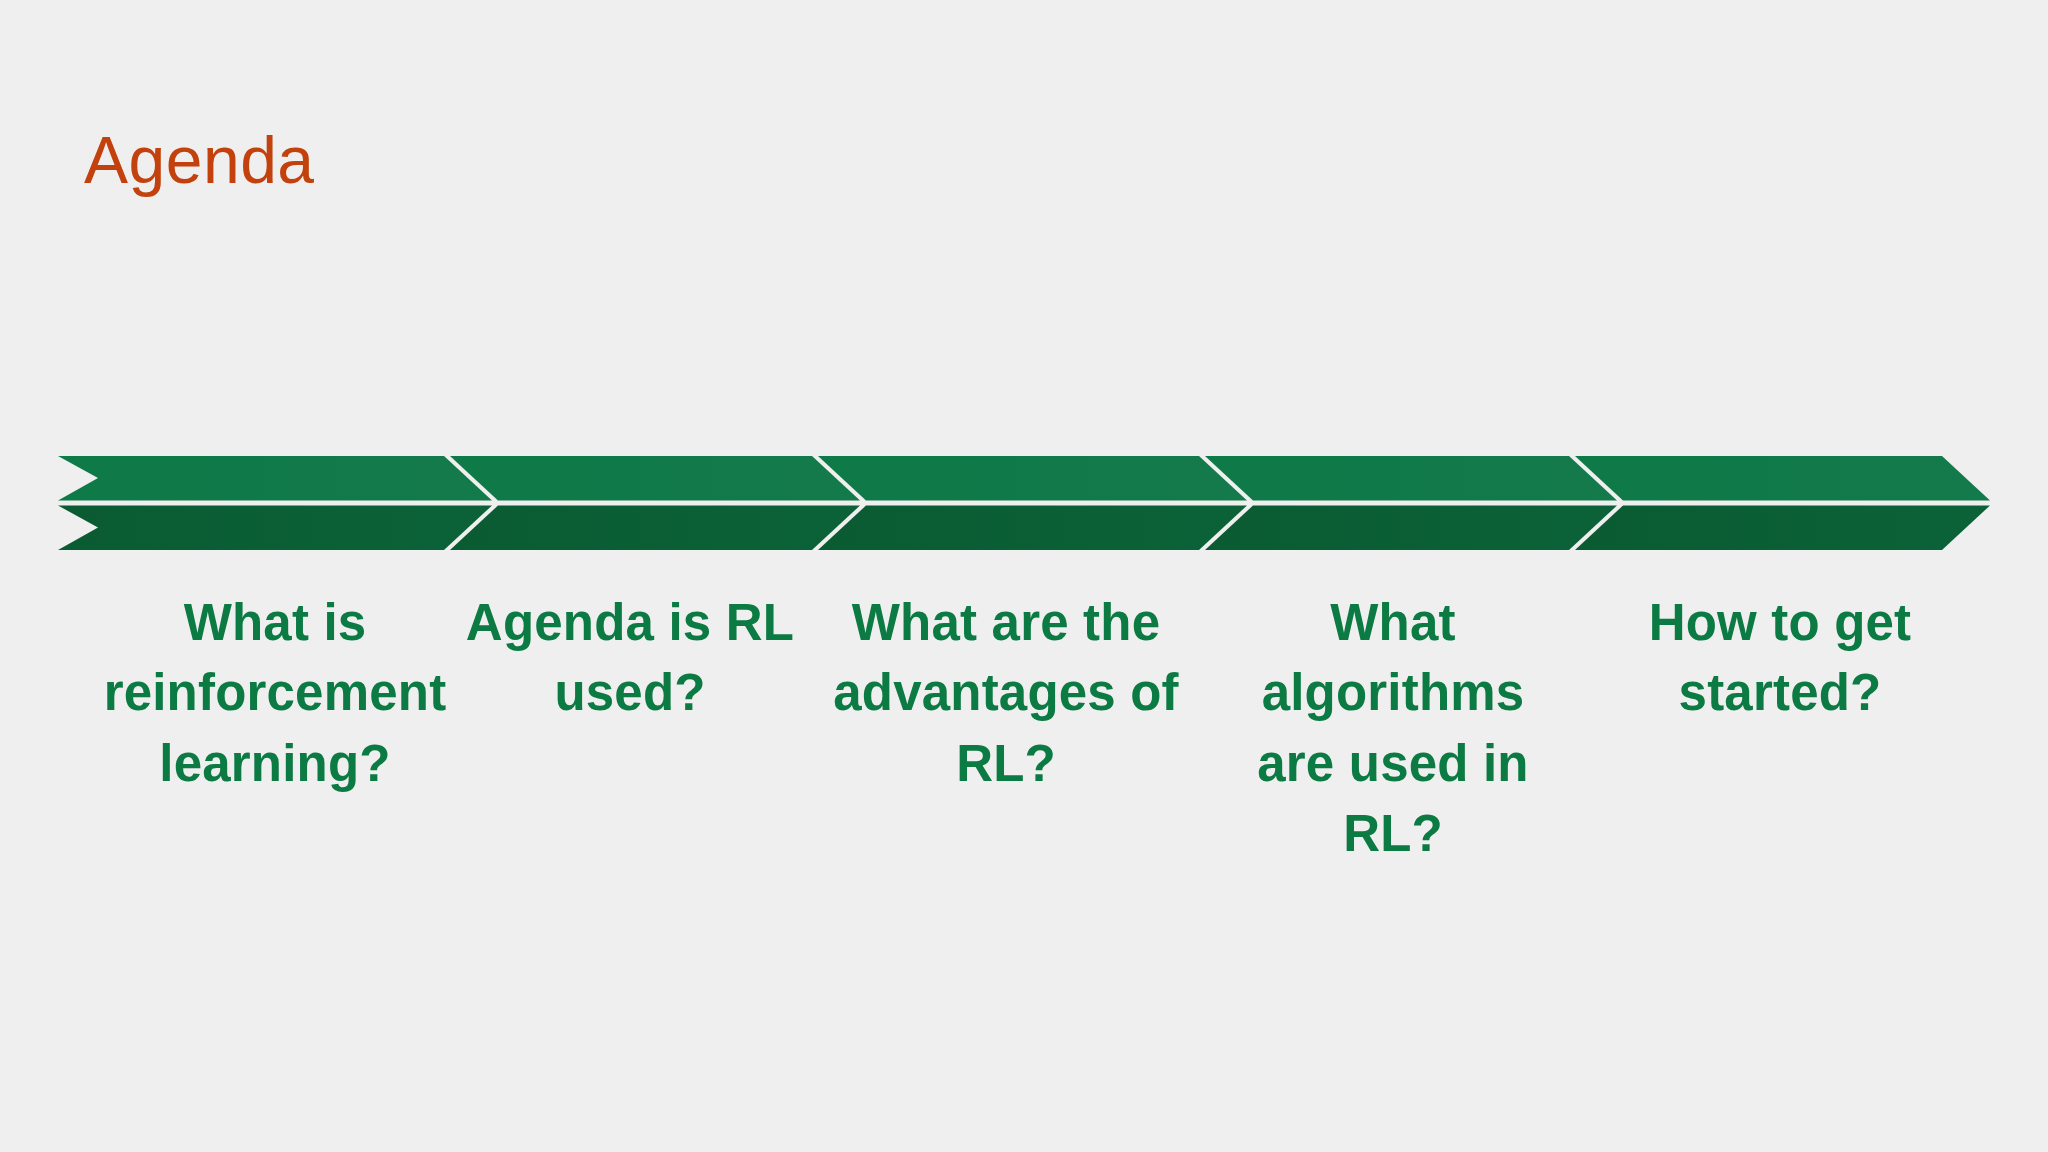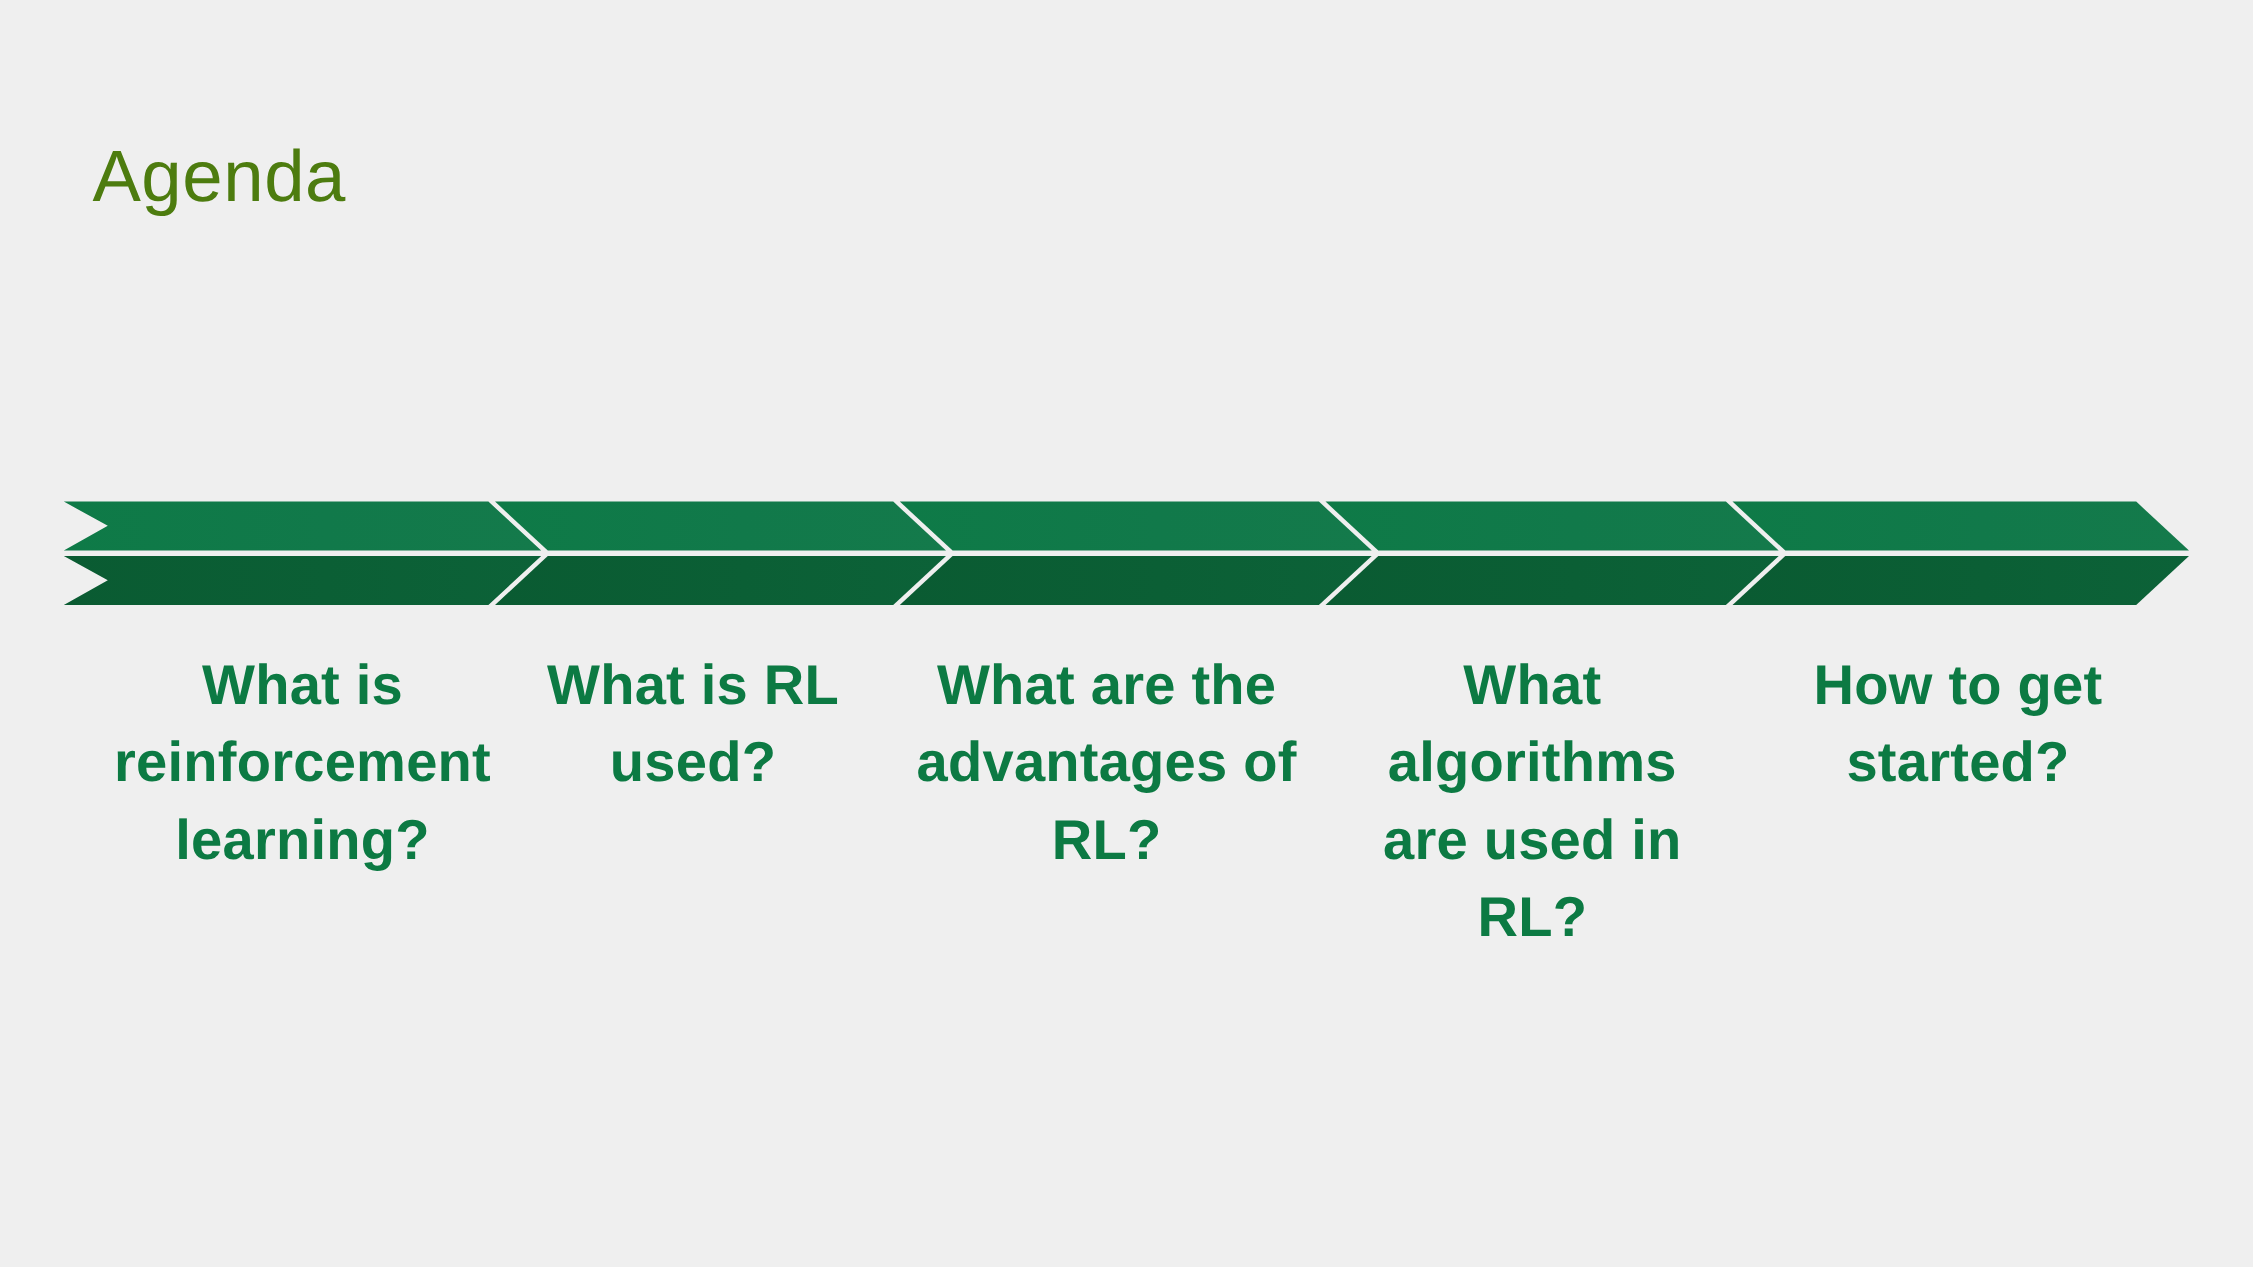--- a/index.html
+++ b/index.html
@@ -20,21 +20,21 @@
     background: #efefef;
   }
 
   
   .slide-title {
     position: absolute;
     left: 84px;
     top: 124px;
     font-size: 66px;
     font-weight: 400;
-    color: #4d7c0f;
+    color: #c2410c;
     letter-spacing: 0.5px;
     line-height: 1.1;
     white-space: nowrap;
   }
 
   
   .chevron-band {
     position: absolute;
     left: 0;
     top: 452px;
@@ -115,19 +115,19 @@
 
       <g>
         <path d="M 1575 4 L 1942 4 L 1990 48.5 L 1623 48.5 Z" fill="url(#gTop)"></path>
         <path d="M 1623 53.5 L 1990 53.5 L 1942 98 L 1575 98 Z" fill="url(#gBot)"></path>
       </g>
     </svg>
   </div>
 
   <div class="labels-row">
     <div class="label-item pos0">What is reinforcement learning?</div>
-    <div class="label-item pos1">What is RL used?</div>
+    <div class="label-item pos1">Agenda is RL used?</div>
     <div class="label-item pos2">What are the advantages of RL?</div>
     <div class="label-item pos3">What algorithms are used in RL?</div>
     <div class="label-item pos4">How to get started?</div>
   </div>
 
 </div>
 
 </body></html>

